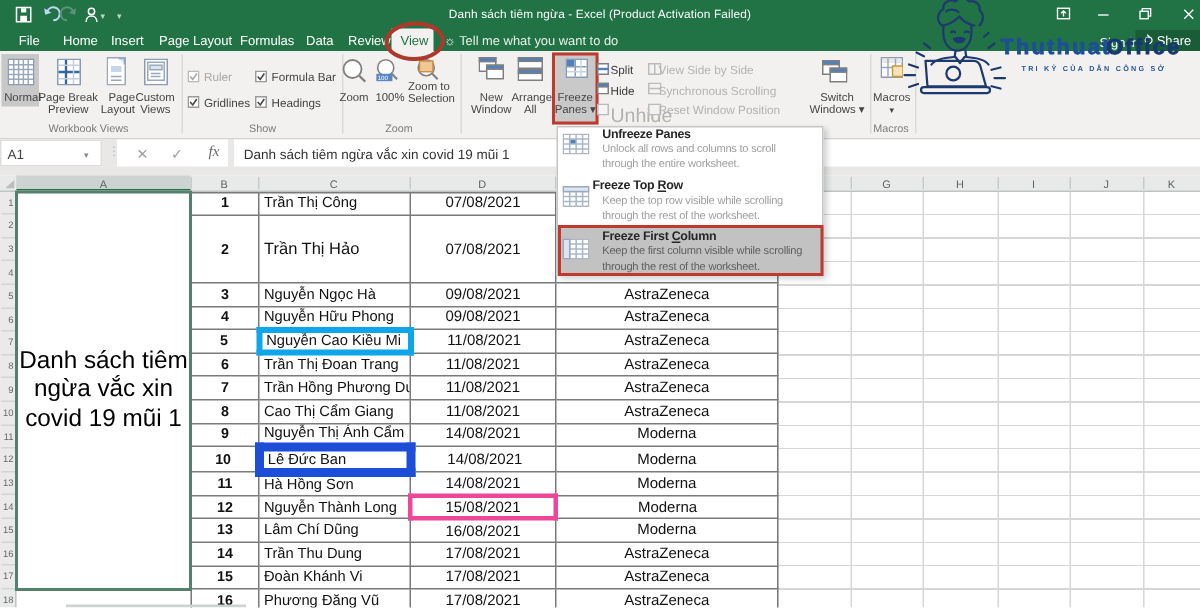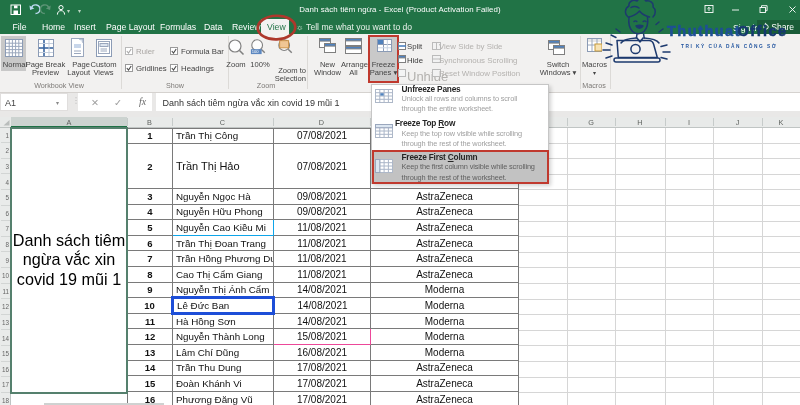--- a/index.html
+++ b/index.html
@@ -82,21 +82,21 @@
   </svg>
 <div class="abs" style="left:64.0px;top:60.5px;width:26px;text-align:right;font-size:7.6px;line-height:8px;color:#444">Page<br>Layout</div>
 <svg class="abs" style="left:96.0px;top:38.5px" width="16" height="18" viewBox="0 0 16 18">
     <rect x="0.5" y="0.5" width="15" height="17" fill="#fff" stroke="#8b9bb5"></rect>
     <rect x="2.5" y="2.5" width="11" height="12" fill="#fff" stroke="#9aa7bd"></rect>
     <rect x="4" y="4.5" width="8" height="3" fill="#dce4ef" stroke="#9aa7bd"></rect>
     <line x1="4.5" y1="10" x2="11" y2="10" stroke="#9aa7bd"></line>
     <line x1="4.5" y1="12" x2="11" y2="12" stroke="#9aa7bd"></line>
   </svg>
 <div class="abs" style="left:90.0px;top:60.5px;width:27px;text-align:center;font-size:7.6px;line-height:8px;color:#444">Custom<br>Views</div>
-<div class="abs" style="left:20px;top:81px;width:78px;text-align:center;font-size:7.2px;color:#7d7a77">Workbook View</div>
+<div class="abs" style="left:20px;top:81px;width:78px;text-align:center;font-size:7.2px;color:#7d7a77">Workbook Views</div>
 <div class="abs" style="left:121.0px;top:36px;width:1px;height:53px;background:#dcdad7"></div>
 <svg class="abs" style="left:125.0px;top:46.5px" width="8" height="8" viewBox="0 0 8 8">
     <rect x="0.5" y="0.5" width="7" height="7" fill="#fff" stroke="#b9b9b9"></rect>
     <path d="M1.8 4 l1.7 2 2.7-4" stroke="#a8a8a8" fill="none" stroke-width="1.1"></path>
   </svg>
 <div class="abs" style="left:136px;top:47px;font-size:7.8px;color:#a9a6a3">Ruler</div>
 <svg class="abs" style="left:170.0px;top:46.5px" width="8" height="8" viewBox="0 0 8 8">
     <rect x="0.5" y="0.5" width="7" height="7" fill="#fff" stroke="#9a9a9a"></rect>
     <path d="M1.8 4 l1.7 2 2.7-4" stroke="#4a4a4a" fill="none" stroke-width="1.1"></path>
   </svg>
@@ -123,21 +123,21 @@
     <line x1="12.5" y1="12.5" x2="16.5" y2="16.5" stroke="#808080" stroke-width="1.6"></line>
     <rect x="1" y="12.5" width="12" height="5.5" fill="#5b87c0"></rect>
     <text x="2" y="17.3" font-size="4.6" fill="#fff">100</text>
   </svg>
 <div class="abs" style="left:246.0px;top:60.5px;width:28px;text-align:center;font-size:7.6px;line-height:8px;color:#444">100%</div>
 <svg class="abs" style="left:277.0px;top:38.0px" width="17" height="17" viewBox="0 0 19 19">
     <circle cx="8" cy="8" r="6" fill="#fdfdfd" stroke="#808080" stroke-width="1.2"></circle>
     <line x1="12.5" y1="12.5" x2="16.5" y2="16.5" stroke="#808080" stroke-width="1.6"></line>
     <rect x="3" y="3" width="10" height="8" fill="#f0c694" stroke="#c88b3c"></rect>
   </svg>
-<div class="abs" style="left:272.0px;top:67px;width:34px;text-align:right;font-size:7.6px;line-height:8px;color:#444">Zoom to<br>Selection</div>
+<div class="abs" style="left:272.0px;top:54px;width:34px;text-align:left;font-size:7.6px;line-height:8px;color:#444">Zoom to<br>Selection</div>
 <div class="abs" style="left:241px;top:81px;width:50px;text-align:center;font-size:7.2px;color:#7d7a77">Zoom</div>
 <div class="abs" style="left:307.0px;top:36px;width:1px;height:53px;background:#dcdad7"></div>
 <svg class="abs" style="left:319.0px;top:38.0px" width="17" height="16" viewBox="0 0 17 16">
     <rect x="0.5" y="0.5" width="11" height="9" fill="#fff" stroke="#7f7f7f"></rect>
     <rect x="0.5" y="0.5" width="11" height="2.6" fill="#4f81bd" stroke="#7f7f7f"></rect>
     <rect x="5.5" y="5.5" width="11" height="9" fill="#fff" stroke="#7f7f7f"></rect>
     <rect x="5.5" y="5.5" width="11" height="2.6" fill="#4f81bd" stroke="#7f7f7f"></rect>
   </svg>
 <div class="abs" style="left:313.0px;top:60.5px;width:29px;text-align:center;font-size:7.6px;line-height:8px;color:#444">New<br>Window</div>
 <svg class="abs" style="left:345px;top:38px" width="17" height="16" viewBox="0 0 17 16">
@@ -320,21 +320,21 @@
 <td style="border:1px solid #7a7a7a;padding:0;overflow:hidden;white-space:nowrap;text-align:center;font-size:10px;color:#111">AstraZeneca</td>
 </tr>
 <tr style="height:15.6px;background:#fff">
 <td style="border:1px solid #7a7a7a;padding:0;overflow:hidden;white-space:nowrap;text-align:center;font-weight:bold;font-size:9.5px;color:#111">4</td>
 <td style="border:1px solid #7a7a7a;padding:0;overflow:hidden;white-space:nowrap;font-size:9.8px;color:#111;padding-left:3px">Nguyễn Hữu Phong</td>
 <td style="border:1px solid #7a7a7a;padding:0;overflow:hidden;white-space:nowrap;text-align:center;font-size:10px;color:#111">09/08/2021</td>
 <td style="border:1px solid #7a7a7a;padding:0;overflow:hidden;white-space:nowrap;text-align:center;font-size:10px;color:#111">AstraZeneca</td>
 </tr>
 <tr style="height:15.6px;background:#fff">
 <td style="border:1px solid #7a7a7a;padding:0;overflow:hidden;white-space:nowrap;text-align:center;font-weight:bold;font-size:9.5px;color:#111">5</td>
-<td style="border:1px solid #0ea5e9;padding:0;overflow:hidden;white-space:nowrap;font-size:9.8px;color:#111;padding-left:3px">Nguyễn Cao Kiều Mi</td>
+<td style="border:4px solid #0ea5e9;padding:0;overflow:hidden;white-space:nowrap;font-size:9.8px;color:#111;padding-left:3px">Nguyễn Cao Kiều Mi</td>
 <td style="border:1px solid #7a7a7a;padding:0;overflow:hidden;white-space:nowrap;text-align:center;font-size:10px;color:#111">11/08/2021</td>
 <td style="border:1px solid #7a7a7a;padding:0;overflow:hidden;white-space:nowrap;text-align:center;font-size:10px;color:#111">AstraZeneca</td>
 </tr>
 <tr style="height:15.6px;background:#fff">
 <td style="border:1px solid #7a7a7a;padding:0;overflow:hidden;white-space:nowrap;text-align:center;font-weight:bold;font-size:9.5px;color:#111">6</td>
 <td style="border:1px solid #7a7a7a;padding:0;overflow:hidden;white-space:nowrap;font-size:9.8px;color:#111;padding-left:3px">Trần Thị Đoan Trang</td>
 <td style="border:1px solid #7a7a7a;padding:0;overflow:hidden;white-space:nowrap;text-align:center;font-size:10px;color:#111">11/08/2021</td>
 <td style="border:1px solid #7a7a7a;padding:0;overflow:hidden;white-space:nowrap;text-align:center;font-size:10px;color:#111">AstraZeneca</td>
 </tr>
 <tr style="height:15.6px;background:#fff">
@@ -350,34 +350,34 @@
 <td style="border:1px solid #7a7a7a;padding:0;overflow:hidden;white-space:nowrap;text-align:center;font-size:10px;color:#111">AstraZeneca</td>
 </tr>
 <tr style="height:15.6px;background:#fff">
 <td style="border:1px solid #7a7a7a;padding:0;overflow:hidden;white-space:nowrap;text-align:center;font-weight:bold;font-size:9.5px;color:#111">9</td>
 <td style="border:1px solid #7a7a7a;padding:0;overflow:hidden;white-space:nowrap;font-size:9.8px;color:#111;padding-left:3px">Nguyễn Thị Ánh Cẩm</td>
 <td style="border:1px solid #7a7a7a;padding:0;overflow:hidden;white-space:nowrap;text-align:center;font-size:10px;color:#111">14/08/2021</td>
 <td style="border:1px solid #7a7a7a;padding:0;overflow:hidden;white-space:nowrap;text-align:center;font-size:10px;color:#111">Moderna</td>
 </tr>
 <tr style="height:15.6px;background:#fff">
 <td style="border:1px solid #7a7a7a;padding:0;overflow:hidden;white-space:nowrap;text-align:center;font-weight:bold;font-size:9.5px;color:#111">10</td>
-<td style="border:3px solid #1d4ed8;padding:0;overflow:hidden;white-space:nowrap;font-size:9.8px;color:#111;padding-left:3px">Lê Đức Ban</td>
+<td style="border:6px solid #1d4ed8;padding:0;overflow:hidden;white-space:nowrap;font-size:9.8px;color:#111;padding-left:3px">Lê Đức Ban</td>
 <td style="border:1px solid #7a7a7a;padding:0;overflow:hidden;white-space:nowrap;text-align:center;font-size:10px;color:#111">14/08/2021</td>
 <td style="border:1px solid #7a7a7a;padding:0;overflow:hidden;white-space:nowrap;text-align:center;font-size:10px;color:#111">Moderna</td>
 </tr>
 <tr style="height:15.6px;background:#fff">
 <td style="border:1px solid #7a7a7a;padding:0;overflow:hidden;white-space:nowrap;text-align:center;font-weight:bold;font-size:9.5px;color:#111">11</td>
 <td style="border:1px solid #7a7a7a;padding:0;overflow:hidden;white-space:nowrap;font-size:9.8px;color:#111;padding-left:3px">Hà Hồng Sơn</td>
 <td style="border:1px solid #7a7a7a;padding:0;overflow:hidden;white-space:nowrap;text-align:center;font-size:10px;color:#111">14/08/2021</td>
 <td style="border:1px solid #7a7a7a;padding:0;overflow:hidden;white-space:nowrap;text-align:center;font-size:10px;color:#111">Moderna</td>
 </tr>
 <tr style="height:15.6px;background:#fff">
 <td style="border:1px solid #7a7a7a;padding:0;overflow:hidden;white-space:nowrap;text-align:center;font-weight:bold;font-size:9.5px;color:#111">12</td>
 <td style="border:1px solid #7a7a7a;padding:0;overflow:hidden;white-space:nowrap;font-size:9.8px;color:#111;padding-left:3px">Nguyễn Thành Long</td>
-<td style="border:1px solid #ec4899;padding:0;overflow:hidden;white-space:nowrap;text-align:center;font-size:10px;color:#111">15/08/2021</td>
+<td style="border:3px solid #ec4899;padding:0;overflow:hidden;white-space:nowrap;text-align:center;font-size:10px;color:#111">15/08/2021</td>
 <td style="border:1px solid #7a7a7a;padding:0;overflow:hidden;white-space:nowrap;text-align:center;font-size:10px;color:#111">Moderna</td>
 </tr>
 <tr style="height:15.6px;background:#fff">
 <td style="border:1px solid #7a7a7a;padding:0;overflow:hidden;white-space:nowrap;text-align:center;font-weight:bold;font-size:9.5px;color:#111">13</td>
 <td style="border:1px solid #7a7a7a;padding:0;overflow:hidden;white-space:nowrap;font-size:9.8px;color:#111;padding-left:3px">Lâm Chí Dũng</td>
 <td style="border:1px solid #7a7a7a;padding:0;overflow:hidden;white-space:nowrap;text-align:center;font-size:10px;color:#111">16/08/2021</td>
 <td style="border:1px solid #7a7a7a;padding:0;overflow:hidden;white-space:nowrap;text-align:center;font-size:10px;color:#111">Moderna</td>
 </tr>
 <tr style="height:15.6px;background:#fff">
 <td style="border:1px solid #7a7a7a;padding:0;overflow:hidden;white-space:nowrap;text-align:center;font-weight:bold;font-size:9.5px;color:#111">14</td>

